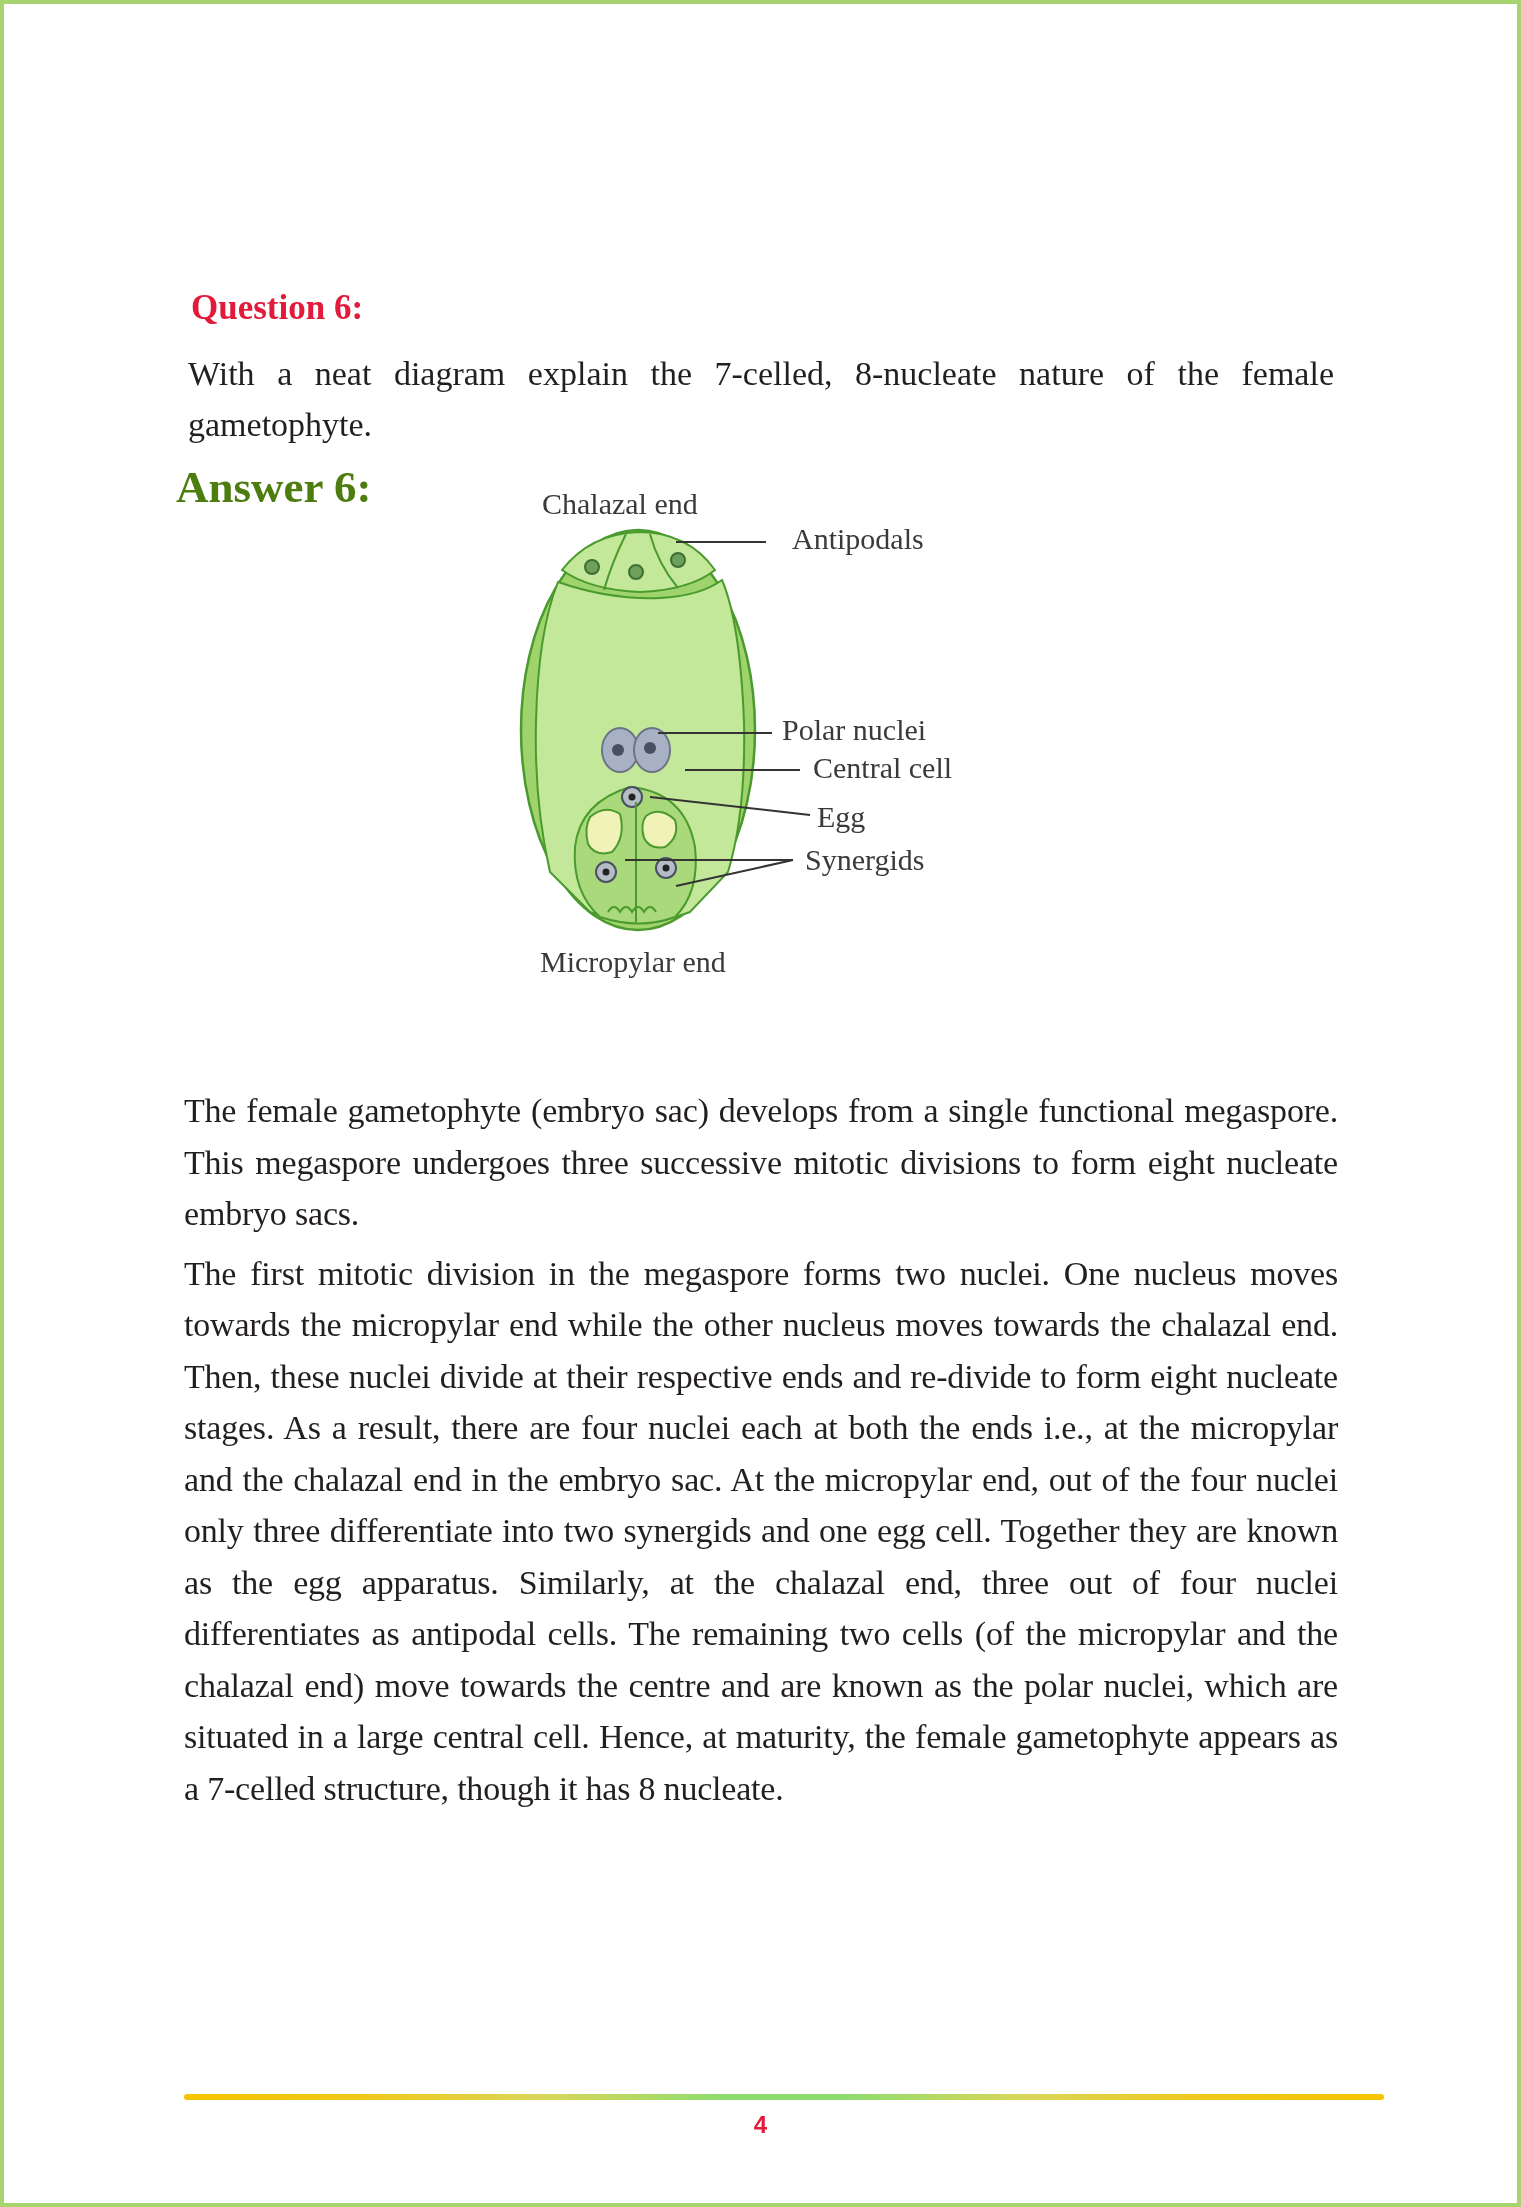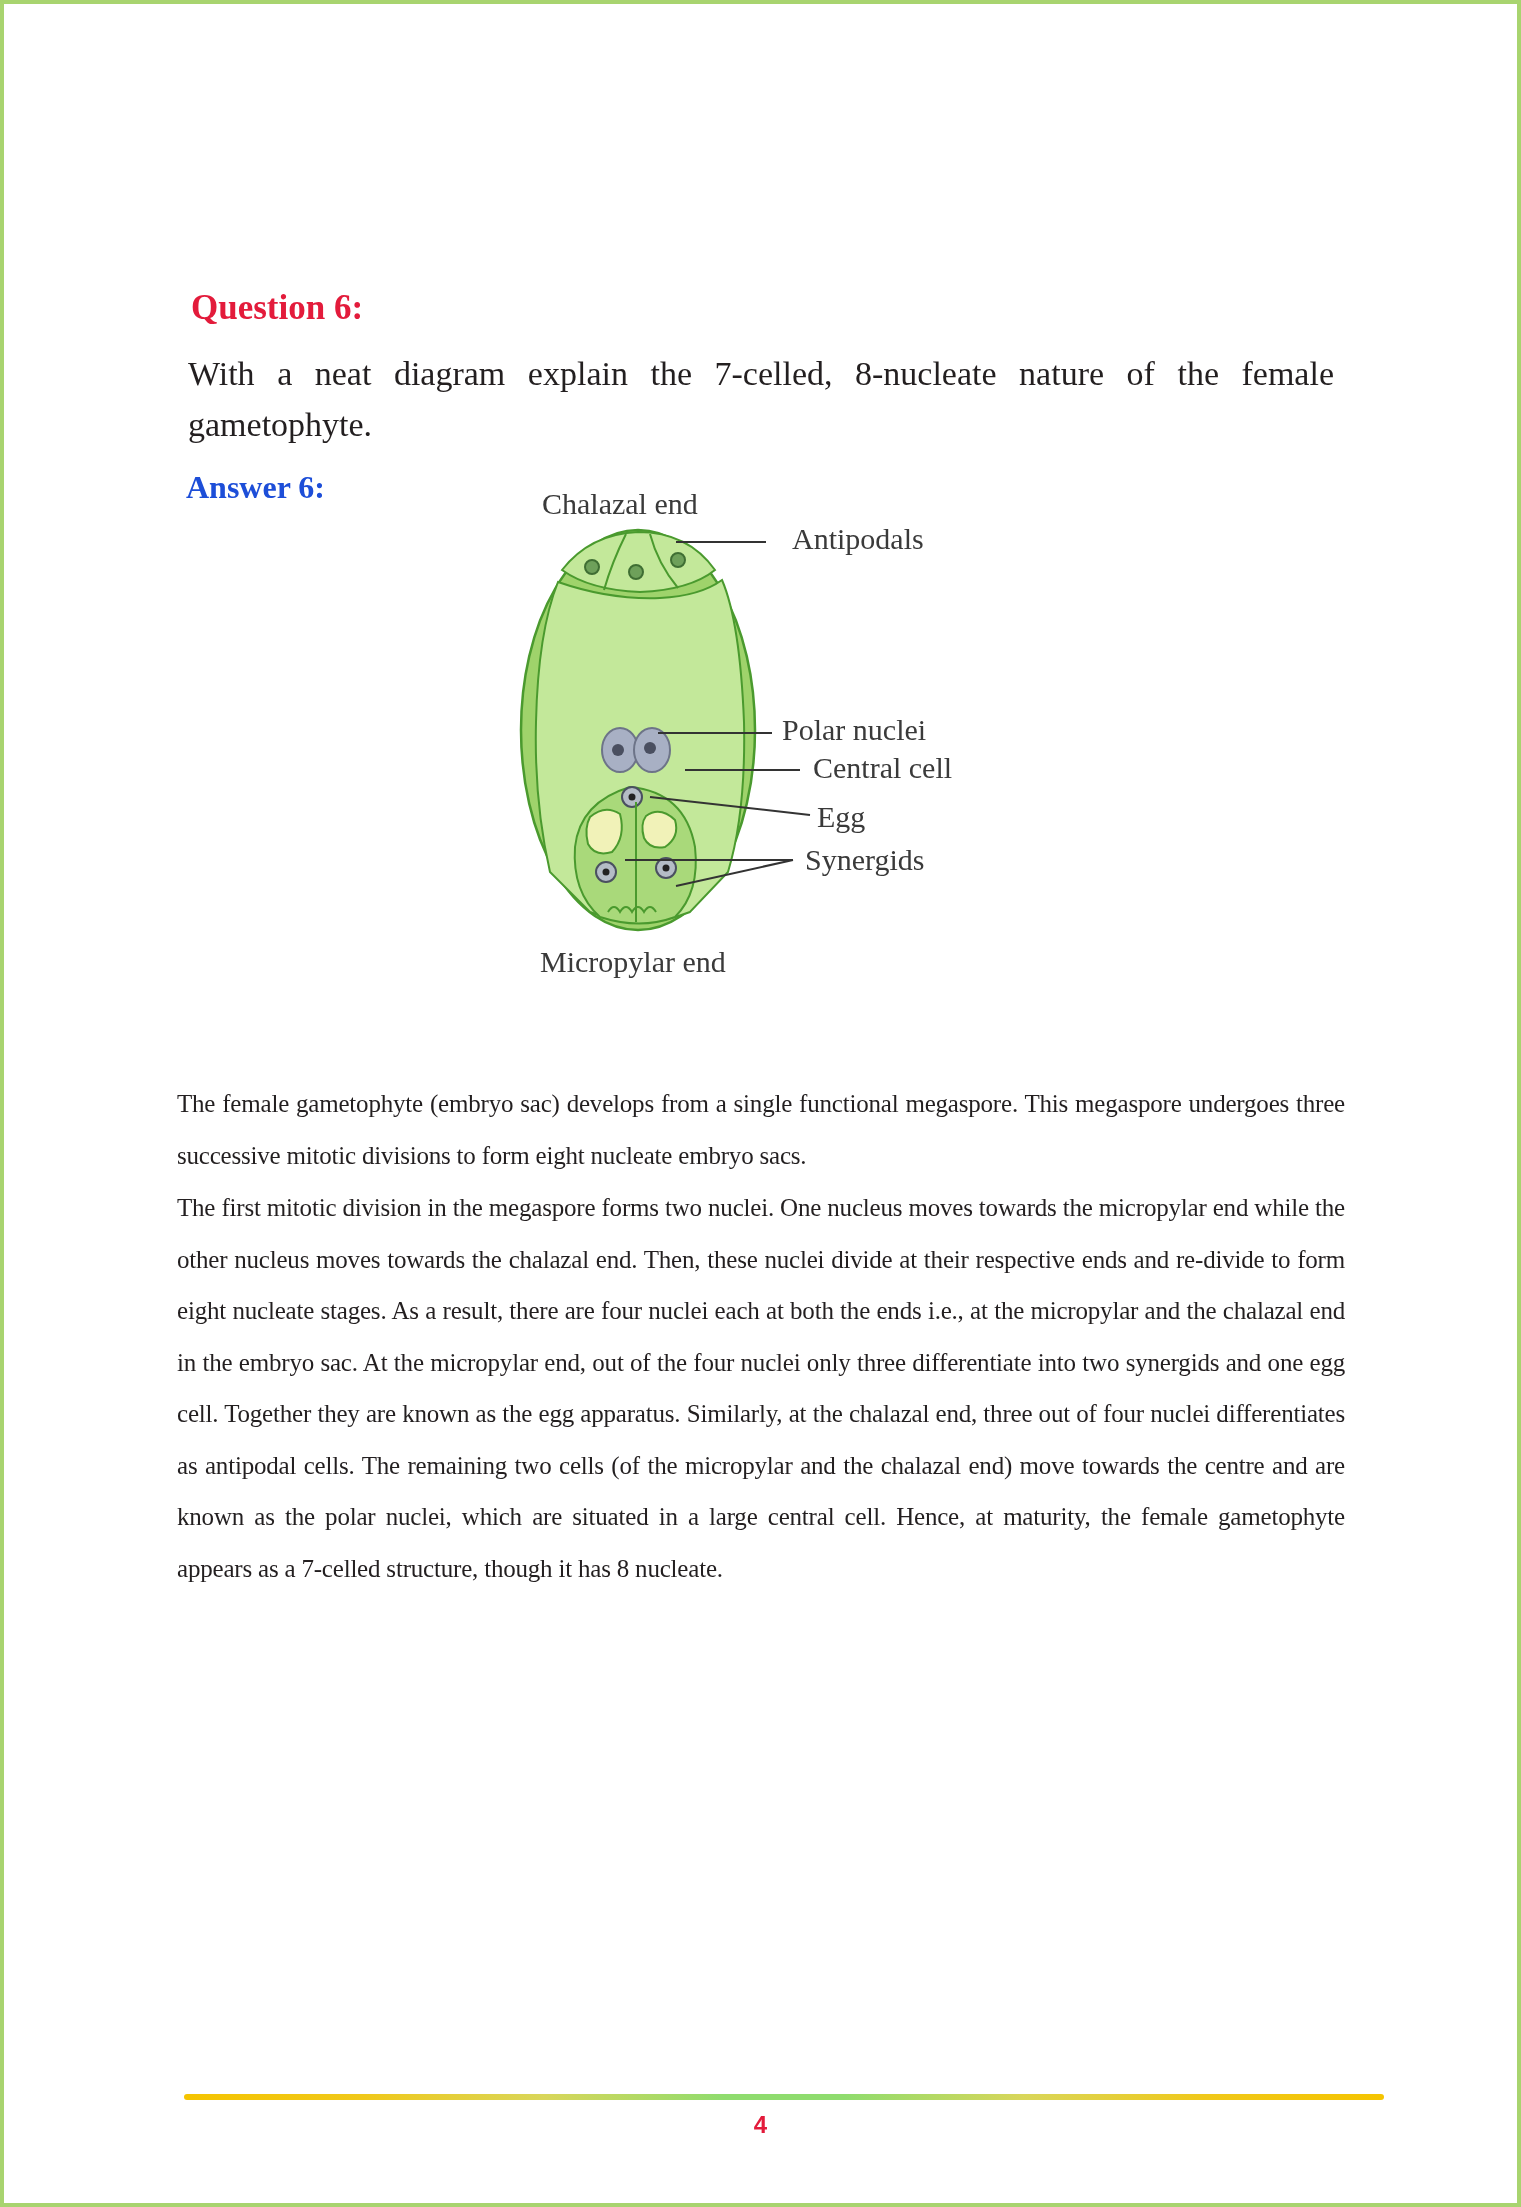--- a/index.html
+++ b/index.html
@@ -7,25 +7,25 @@
     width: 1521px; height: 2207px; position: relative; background: #ffffff;
     font-family: "Liberation Serif", "DejaVu Serif", serif; color: #231f20;
     overflow: hidden;
   }
   .page-border {
     position: absolute; left: 0; top: 0; width: 1521px; height: 2207px;
     box-sizing: border-box; border: 4px solid #a8d46f; pointer-events: none;
   }
   .content { position: absolute; left: 176px; top: 267px; width: 1170px; }
   .q-heading { color: #e31b3b; font-weight: bold; font-size: 35px; line-height: 51px; margin: 15px; }
-  .a-heading { color: #1d4ed8; font-weight: bold; font-size: 32px; line-height: 51px; margin: 10px; }
+  .a-heading { color: #4d7c0f; font-weight: bold; font-size: 45px; line-height: 51px; margin: 0; }
   .q-text { font-size: 34px; line-height: 51px; margin: 12px; text-align: justify; text-align-last: left; font-family: Liberation Serif, serif; }
   .diagram { position: absolute; left: 500px; top: 472px; width: 520px; height: 560px; }
   .answer-body { position: absolute; left: 176px; top: 1077px; width: 1170px; }
-  .answer-body p { font-size: 25px; line-height: 51.5px; margin: 1px; text-align: justify; text-align-last: left; letter-spacing: -0.2px; }
+  .answer-body p { font-size: 34px; line-height: 51.5px; margin: 8px; text-align: justify; text-align-last: left; letter-spacing: -0.2px; }
   .footer-rule {
     position: absolute; left: 184px; top: 2094px; width: 1200px; height: 6px; border-radius: 3px;
     background: linear-gradient(90deg, #f5c400 0%, #f0c81a 15%, #d9d65a 30%, #8fdc6e 45%, #8fdc6e 55%, #d9d65a 70%, #f0c81a 85%, #f5c400 100%);
   }
   .page-number {
     position: absolute; left: 0; width: 1521px; top: 2111px; text-align: center;
     color: #e31b3b; font-weight: bold; font-family: "Liberation Sans", sans-serif; font-size: 24px;
   }
   .lbl { font-family: "Liberation Serif", serif; font-size: 30px; fill: #3a3a3a; }
 </style>

